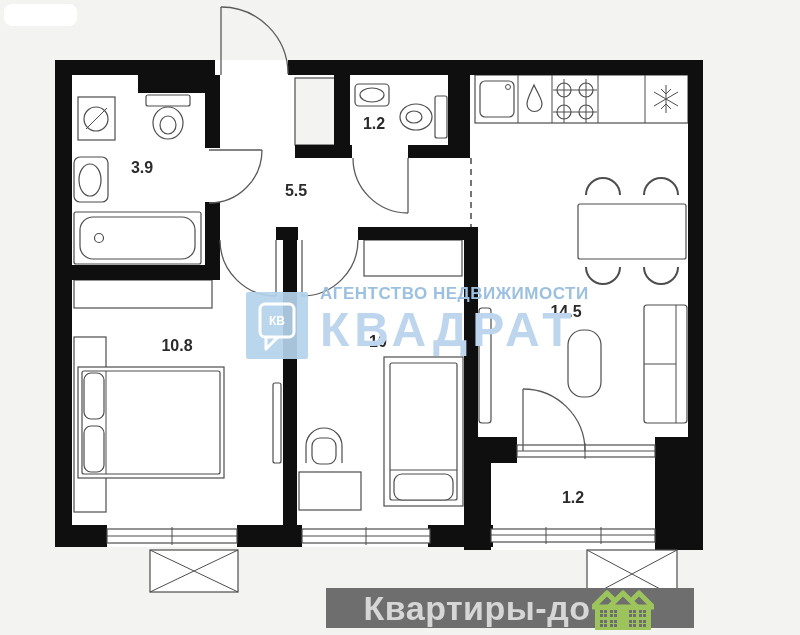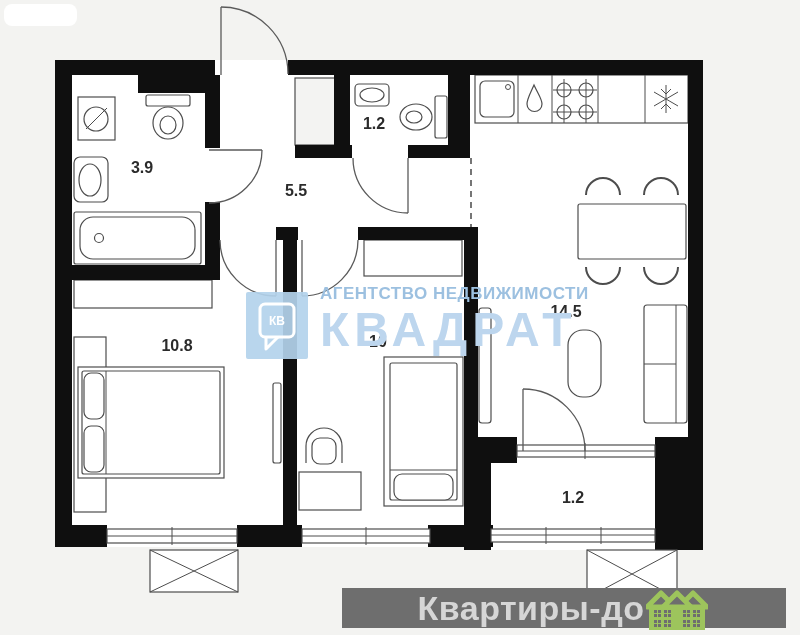--- a/index.html
+++ b/index.html
@@ -19,21 +19,21 @@
   .dash{fill:none;stroke:#3c3c3c;stroke-width:1.4;stroke-dasharray:6 5;}
   .chair{fill:none;stroke:#4d4d4d;stroke-width:2;}
   
   .wm-center{position:absolute;left:246px;top:284px;display:flex;align-items:flex-start;pointer-events:none;}
   .wm-logo{margin-top:8px;}
   .wm-texts{margin-left:12px;}
   .wm-line1{font-size:17px;font-weight:700;color:#9cc0e0;letter-spacing:0.5px;white-space:nowrap;}
   .wm-line2{font-size:48px;font-weight:700;color:#bdd6ee;letter-spacing:5px;line-height:0.95;margin-top:3px;white-space:nowrap;}
   
   .wm-bar{
-    position:absolute;left:342px;top:588px;width:444px;height:40px;background:#6e6e6e;
+    position:absolute;left:326px;top:588px;width:368px;height:40px;background:#6e6e6e;
     display:flex;align-items:center;justify-content:center;
     font-size:34px;font-weight:700;color:#d6d6d6;letter-spacing:0.5px;white-space:nowrap;
   }
   .wm-bar .houses{margin:0 2px;transform:translateY(2px);}
 </style>
 </head>
 <body>
 
 <div class="stage">
 

